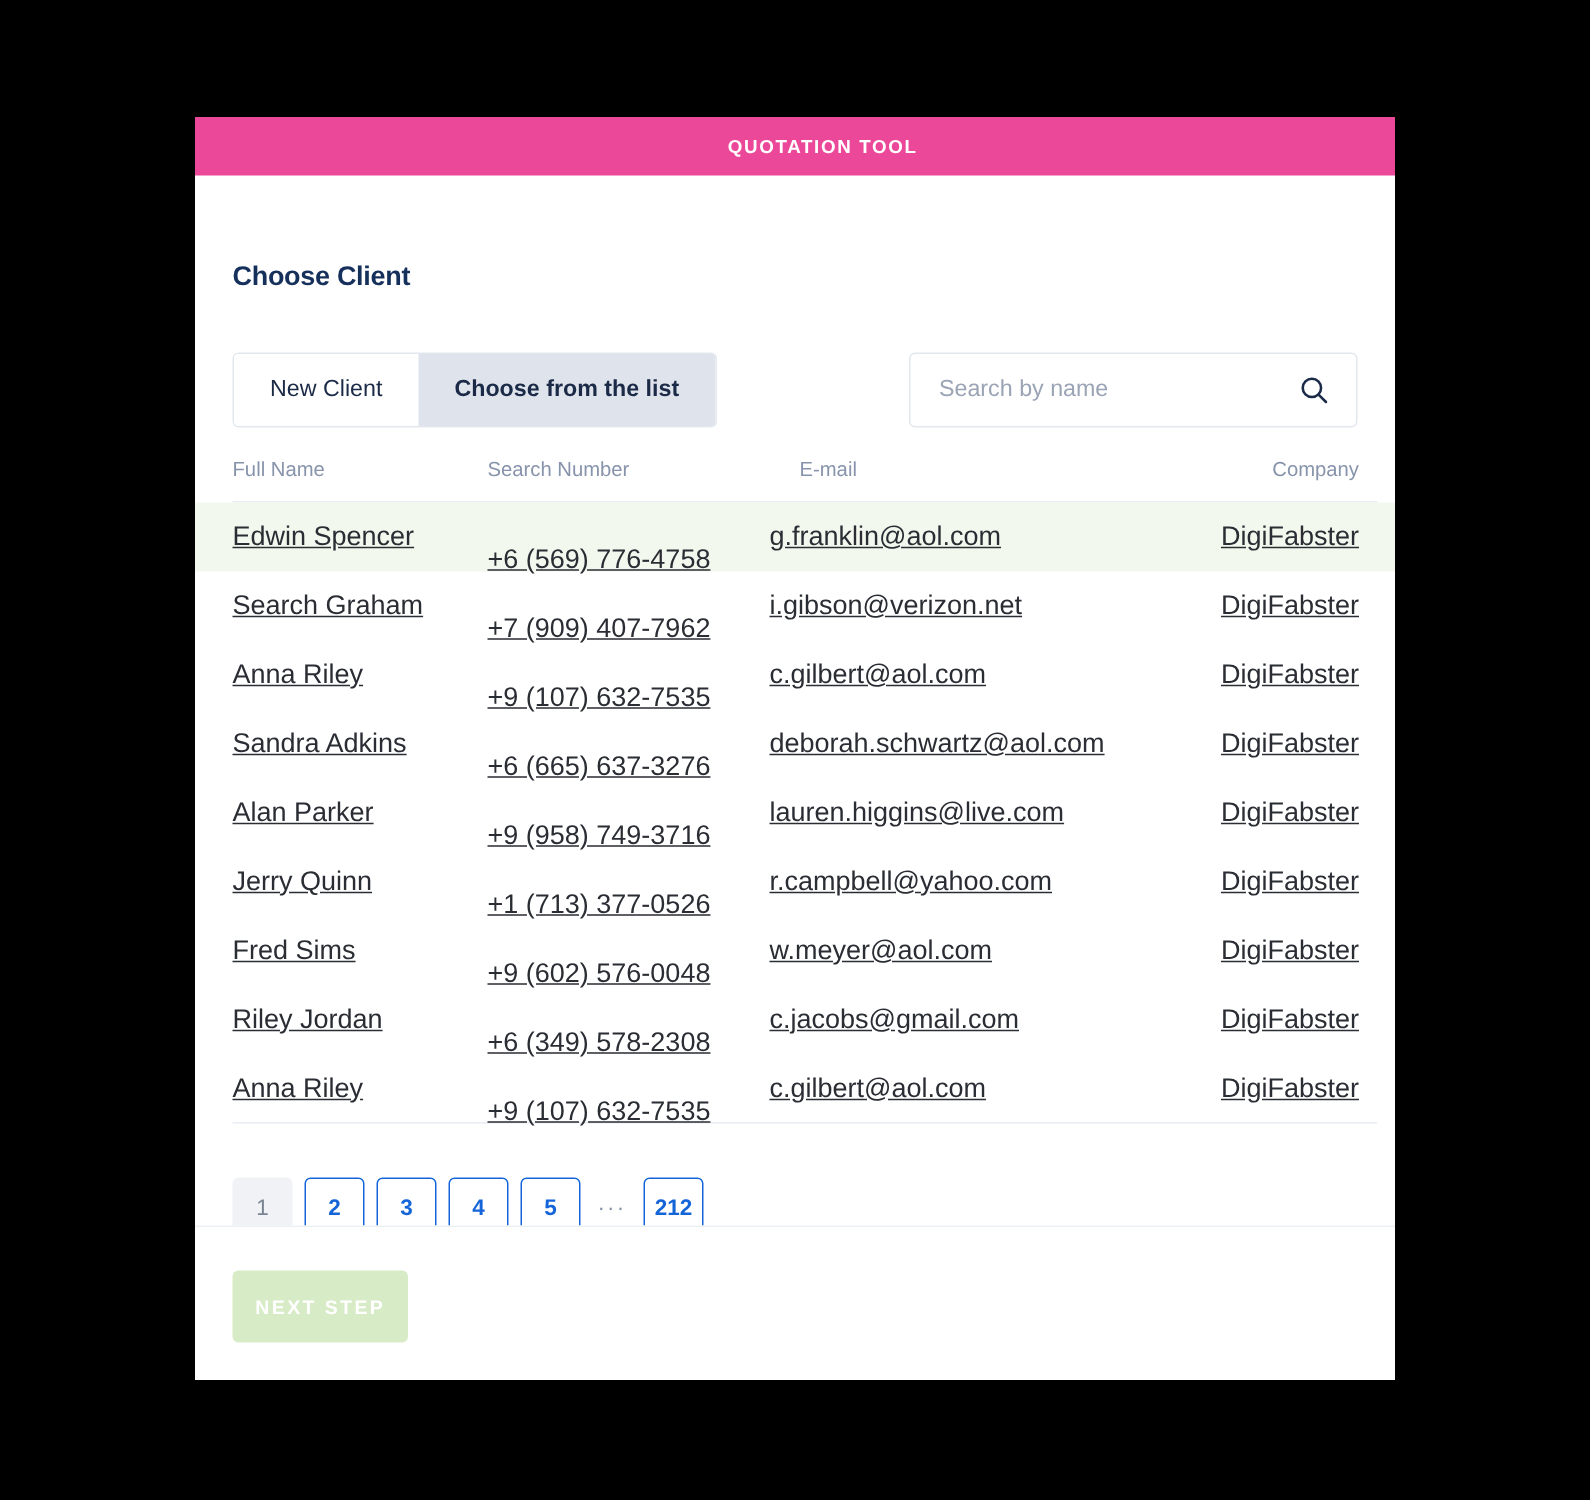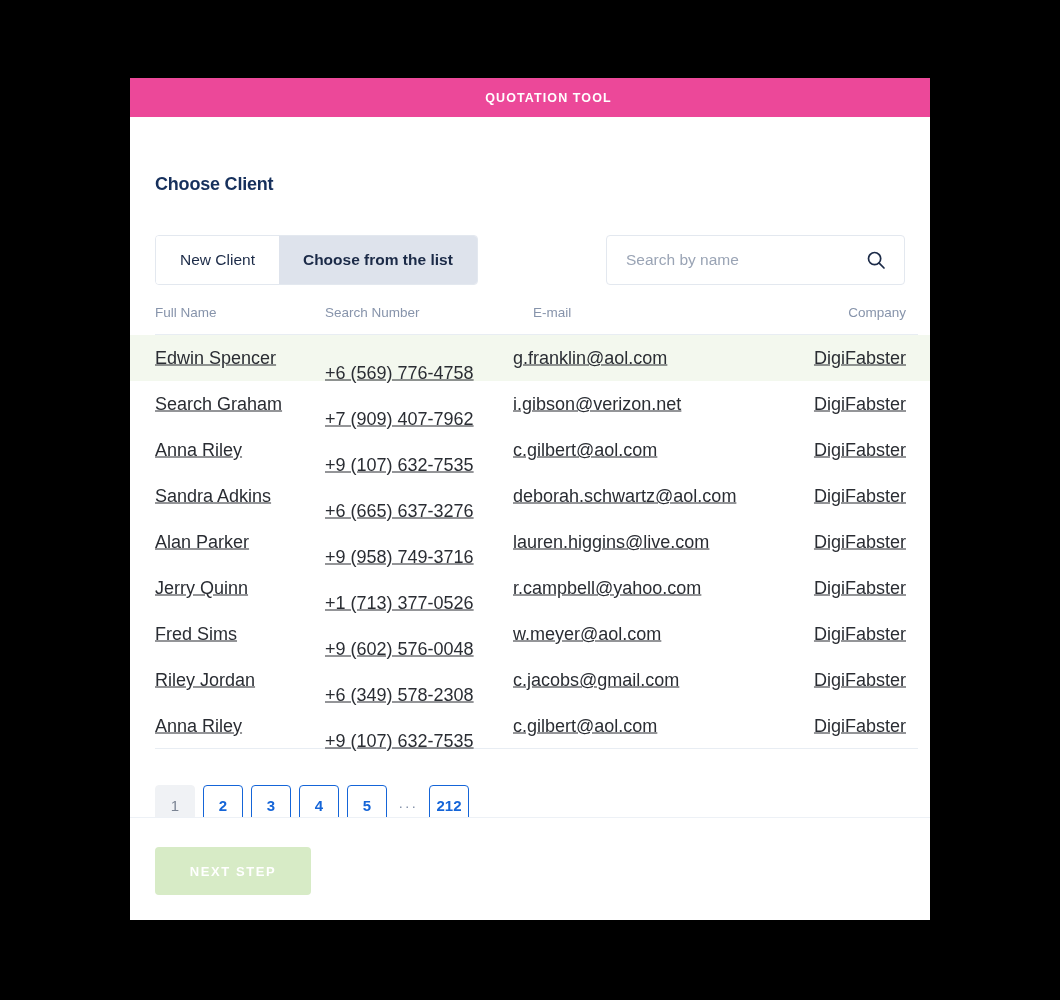--- a/index.html
+++ b/index.html
@@ -206,21 +206,21 @@
   .footer {
     flex: 0 0 auto;
     height: 103px;
     border-top: 1px solid #EDF1F6;
     position: relative;
   }
   .next-step-btn {
     position: absolute;
     left: 25px;
     top: 29px;
-    width: 156px;
+    width: 117px;
     height: 48px;
     border: none;
     border-radius: 4px;
     background: #D7EBC6;
     color: #ffffff;
     font-family: "Liberation Sans", sans-serif;
     font-size: 13px;
     font-weight: bold;
     letter-spacing: 1.6px;
     cursor: default;

